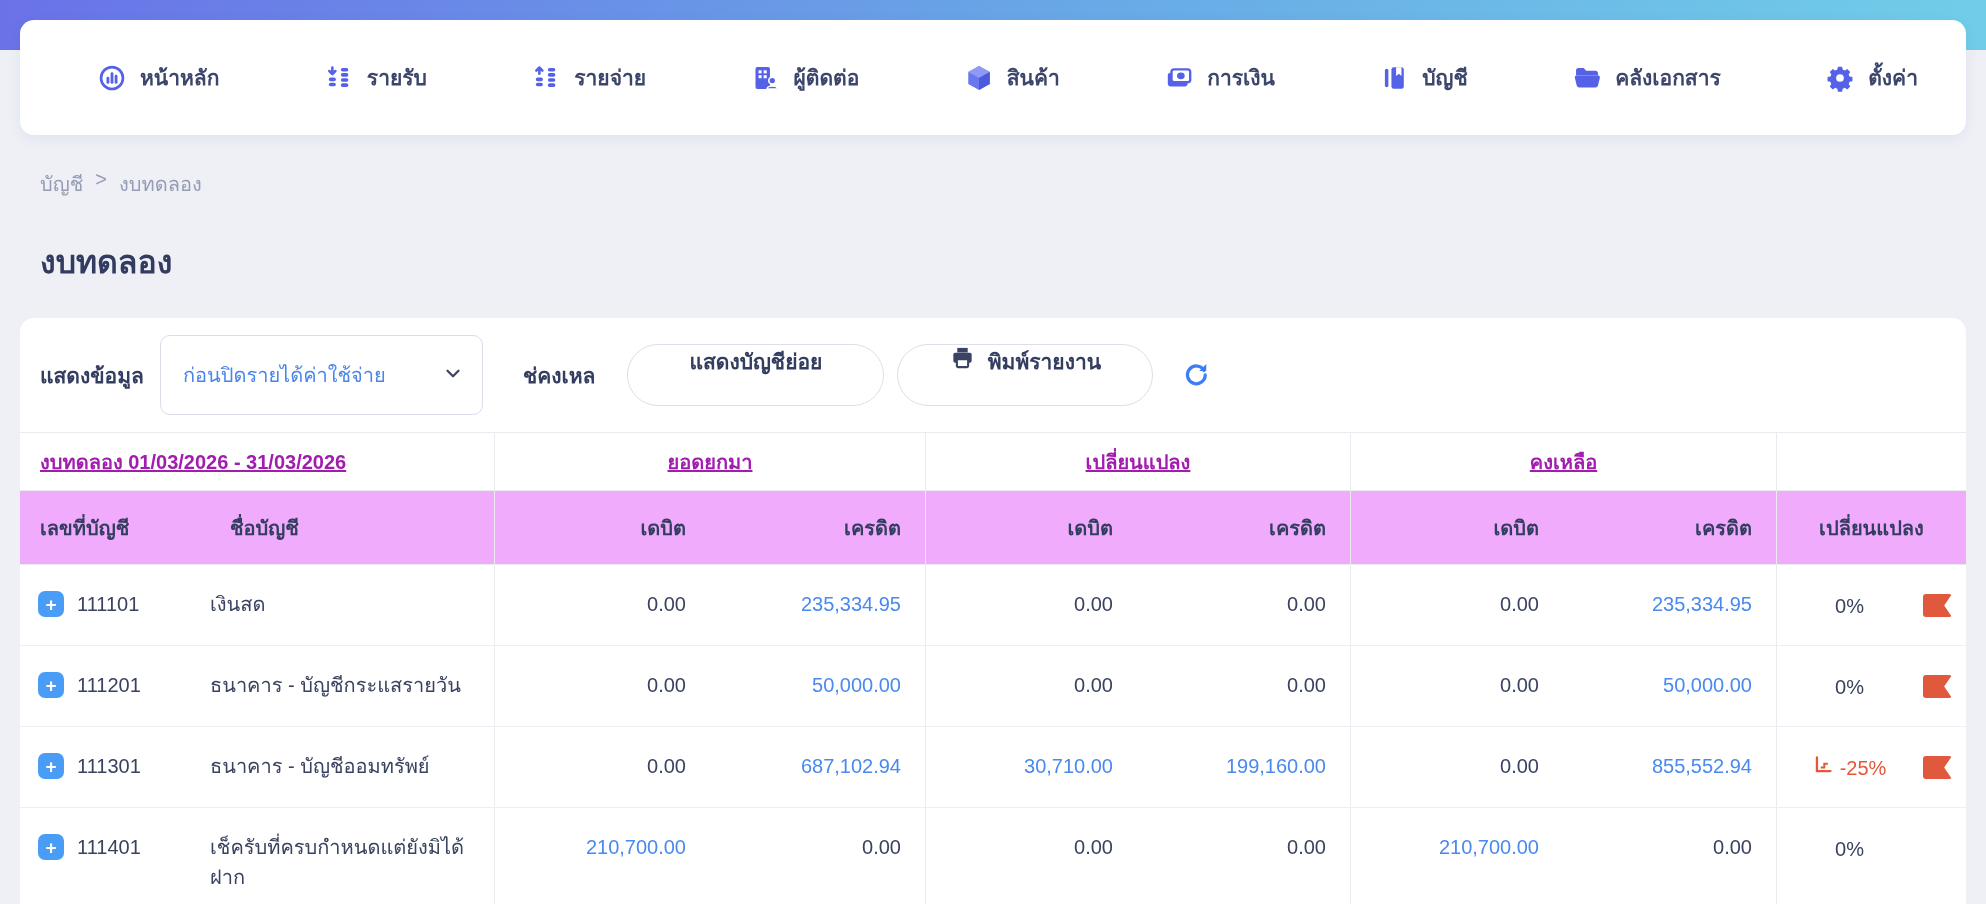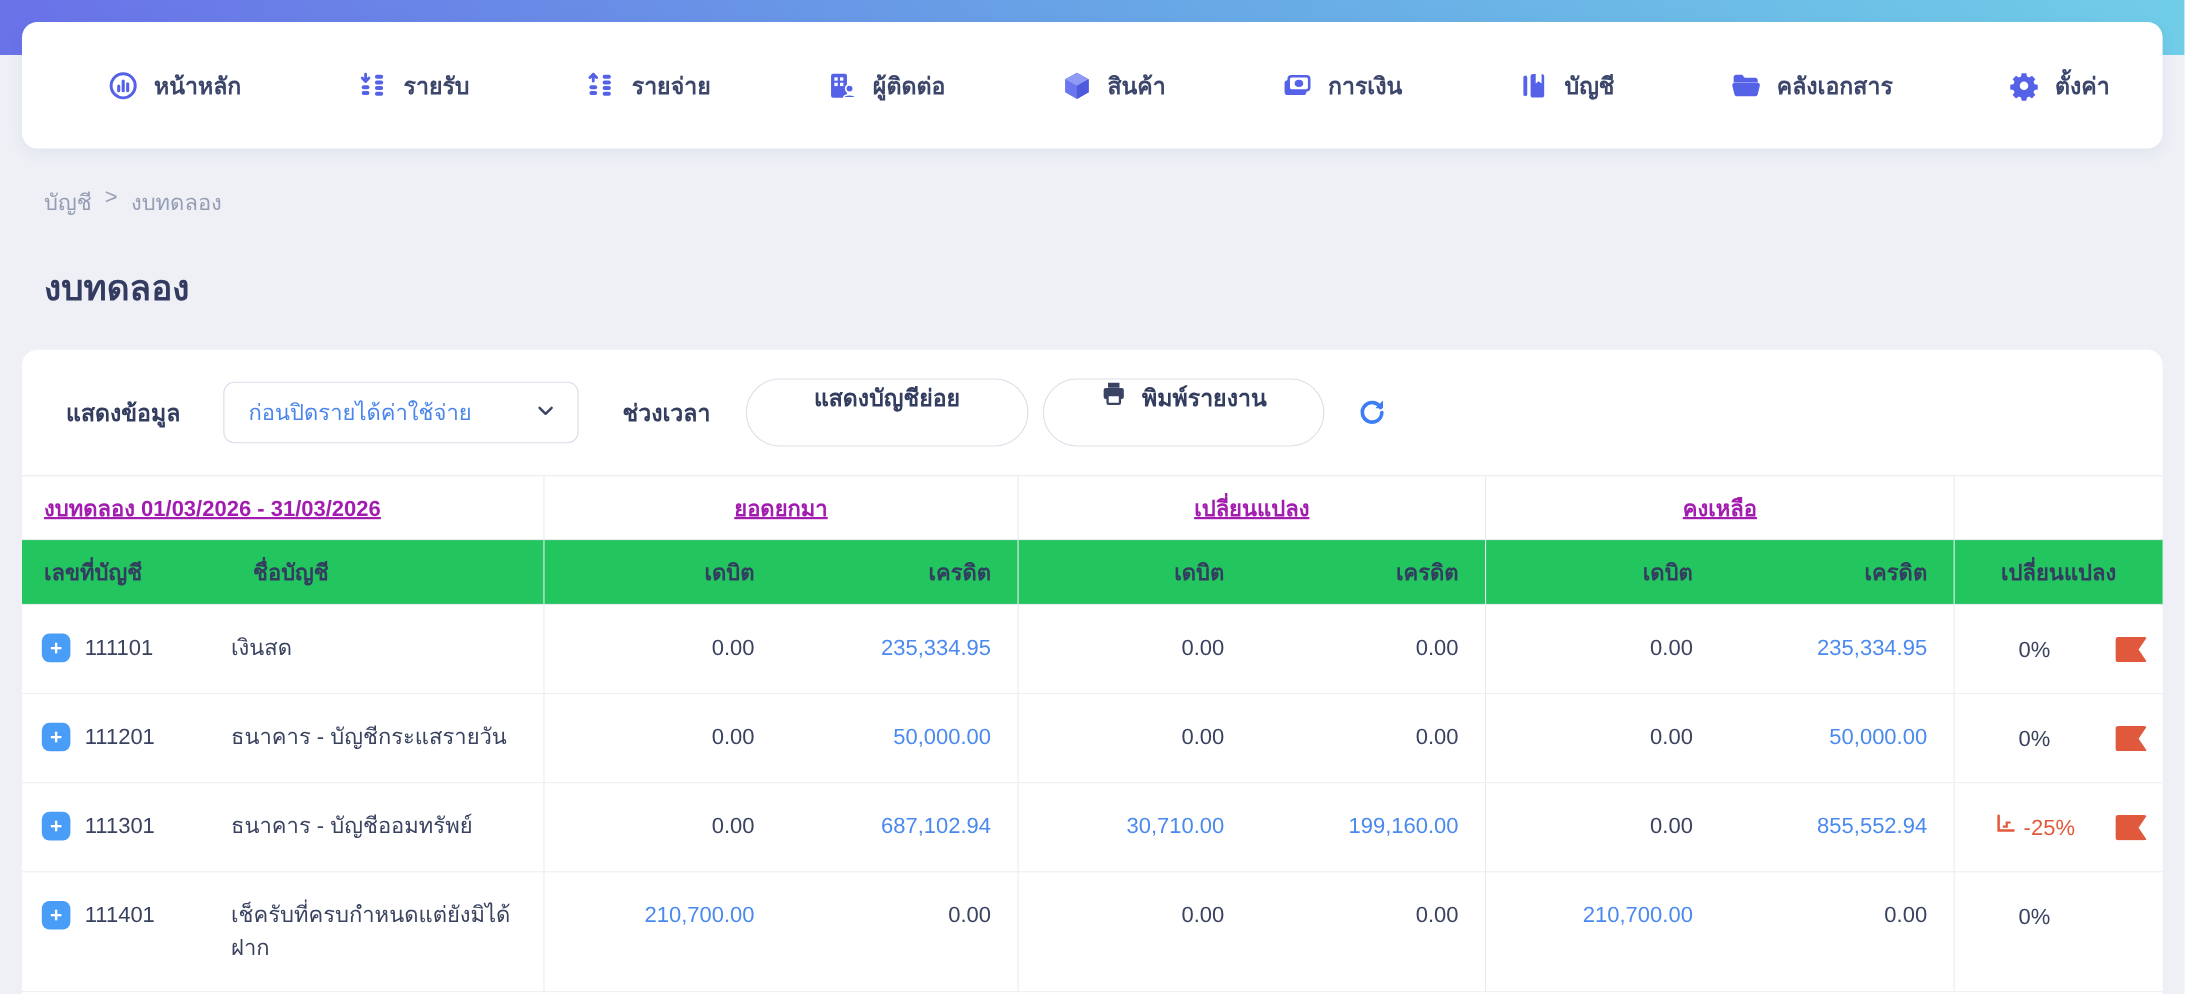--- a/index.html
+++ b/index.html
@@ -19,22 +19,22 @@
   .nav-item svg { display:block; }
   
   .breadcrumb { position:absolute; left:40px; top:168px; font-size:20px; color:#959db4;
     display:flex; gap:12px; }
   .page-title { position:absolute; left:40px; top:236px; font-size:32px; font-weight:700; color:#333c60; }
   
   .main-card { position:absolute; left:20px; right:20px; top:318px; height:700px;
     background:#fff; border-radius:14px 14px 0 0; }
   .filter-bar { height:114px; display:flex; align-items:center; padding:0 20px; }
   .flabel { font-size:21px; font-weight:700; color:#333d5f; white-space:nowrap; }
-  .flabel.first { margin-left:20px; }
-  .dropdown { margin-left:39px; width:323px; height:56px; border:1px solid #d9dde8;
+  .flabel.first { }
+  .dropdown { margin-left:16px; width:323px; height:80px; border:1px solid #d9dde8;
     border-radius:10px; display:flex; align-items:center; justify-content:space-between;
     padding:0 18px 0 22px; cursor:pointer; background:#fff; }
   .dropdown .val { font-size:20px; color:#4a86ea; white-space:nowrap; }
   .period-label { margin-left:40px; }
   .datebox { margin-left:22px; width:360px; height:66px; border:5px solid #e5431d;
     display:flex; align-items:center; justify-content:center; gap:12px; background:#fff; cursor:pointer; }
   .datebox .val { font-size:22px; color:#4a86ea; white-space:nowrap; }
   .pill-btn { height:62px; border:1px solid #dcdfe8; border-radius:31px; background:#fff;
     display:flex; align-items:flex-start; justify-content:center; gap:13px; cursor:pointer;
     font-size:21px; font-weight:600; color:#333d5f; font-family:inherit; }
@@ -44,21 +44,21 @@
     justify-content:center; cursor:pointer; background:none; border:none; }
   
   .tbl { width:100%; }
   .grow { display:grid; grid-template-columns:474px 431px 425px 426px 190px;
     border-top:1px solid #e9ebf1; height:58px; }
   .grow .gc { display:flex; align-items:center; justify-content:center;
     font-size:20px; font-weight:700; color:#a21caf;text-decoration:underline; }
   .grow .gc.first { justify-content:flex-start; padding-left:20px; }
   .grow .gc.bl { border-left:1px solid #e9ebf1; }
   .crow { display:grid; grid-template-columns:190px 284px 216px 215px 212px 213px 213px 213px 190px;
-    height:60px; background:#22c55e; border-top:1px solid #e9ebf1; border-bottom:1px solid #e9ebf1; }
+    height:75px; background:#f0abfc; border-top:1px solid #e9ebf1; border-bottom:1px solid #e9ebf1; }
   .crow .hc { display:flex; align-items:center; font-size:20px; font-weight:700; color:#333d5f; }
   .hc.left { padding-left:20px; }
   .hc.right { justify-content:flex-end; padding-right:24px; }
   .hc.center { justify-content:center; }
   .hc.bl { border-left:1px solid #e9ebf1; }
   .drow { display:grid; grid-template-columns:190px 284px 216px 215px 212px 213px 213px 213px 190px;
     border-bottom:1px solid #edeff4; min-height:78px; }
   .drow .dc { padding-top:24px; padding-bottom:24px; font-size:20px; line-height:30px; color:#39425f; }
   .dc.bl { border-left:1px solid #e9ebf1; }
   .dc.acc { display:flex; align-items:flex-start; padding-left:18px; gap:13px; }
@@ -202,21 +202,21 @@
   <div class="filter-bar">
     <span class="flabel first">แสดงข้อมูล</span>
     <div class="dropdown">
       <span class="val">ก่อนปิดรายได้ค่าใช้จ่าย</span>
       <span>
         <svg width="22" height="22" viewBox="0 0 24 24">
             <path d="M6 9.5l6 6 6-6" stroke="#3a4363" stroke-width="2.4" fill="none" stroke-linecap="round" stroke-linejoin="round"></path>
           </svg>
       </span>
     </div>
-    <span class="flabel period-label">ช่วงเวลา</span>
+    <span class="flabel period-label">ช่คงเหล</span>
     <button class="pill-btn btn-sub">
       <span>แสดงบัญชีย่อย</span>
     </button>
     <button class="pill-btn btn-print">
       <span>
         <svg width="25" height="25" viewBox="0 0 24 24">
           <path d="M7 2.8h10v4.4H7z" fill="#3a4363"></path>
           <rect x="3.2" y="7.4" width="17.6" height="9.6" rx="1.8" fill="#3a4363"></rect>
           <rect x="6.6" y="13.6" width="10.8" height="7.6" rx="1" fill="#fff" stroke="#3a4363" stroke-width="2"></rect>
         </svg>

